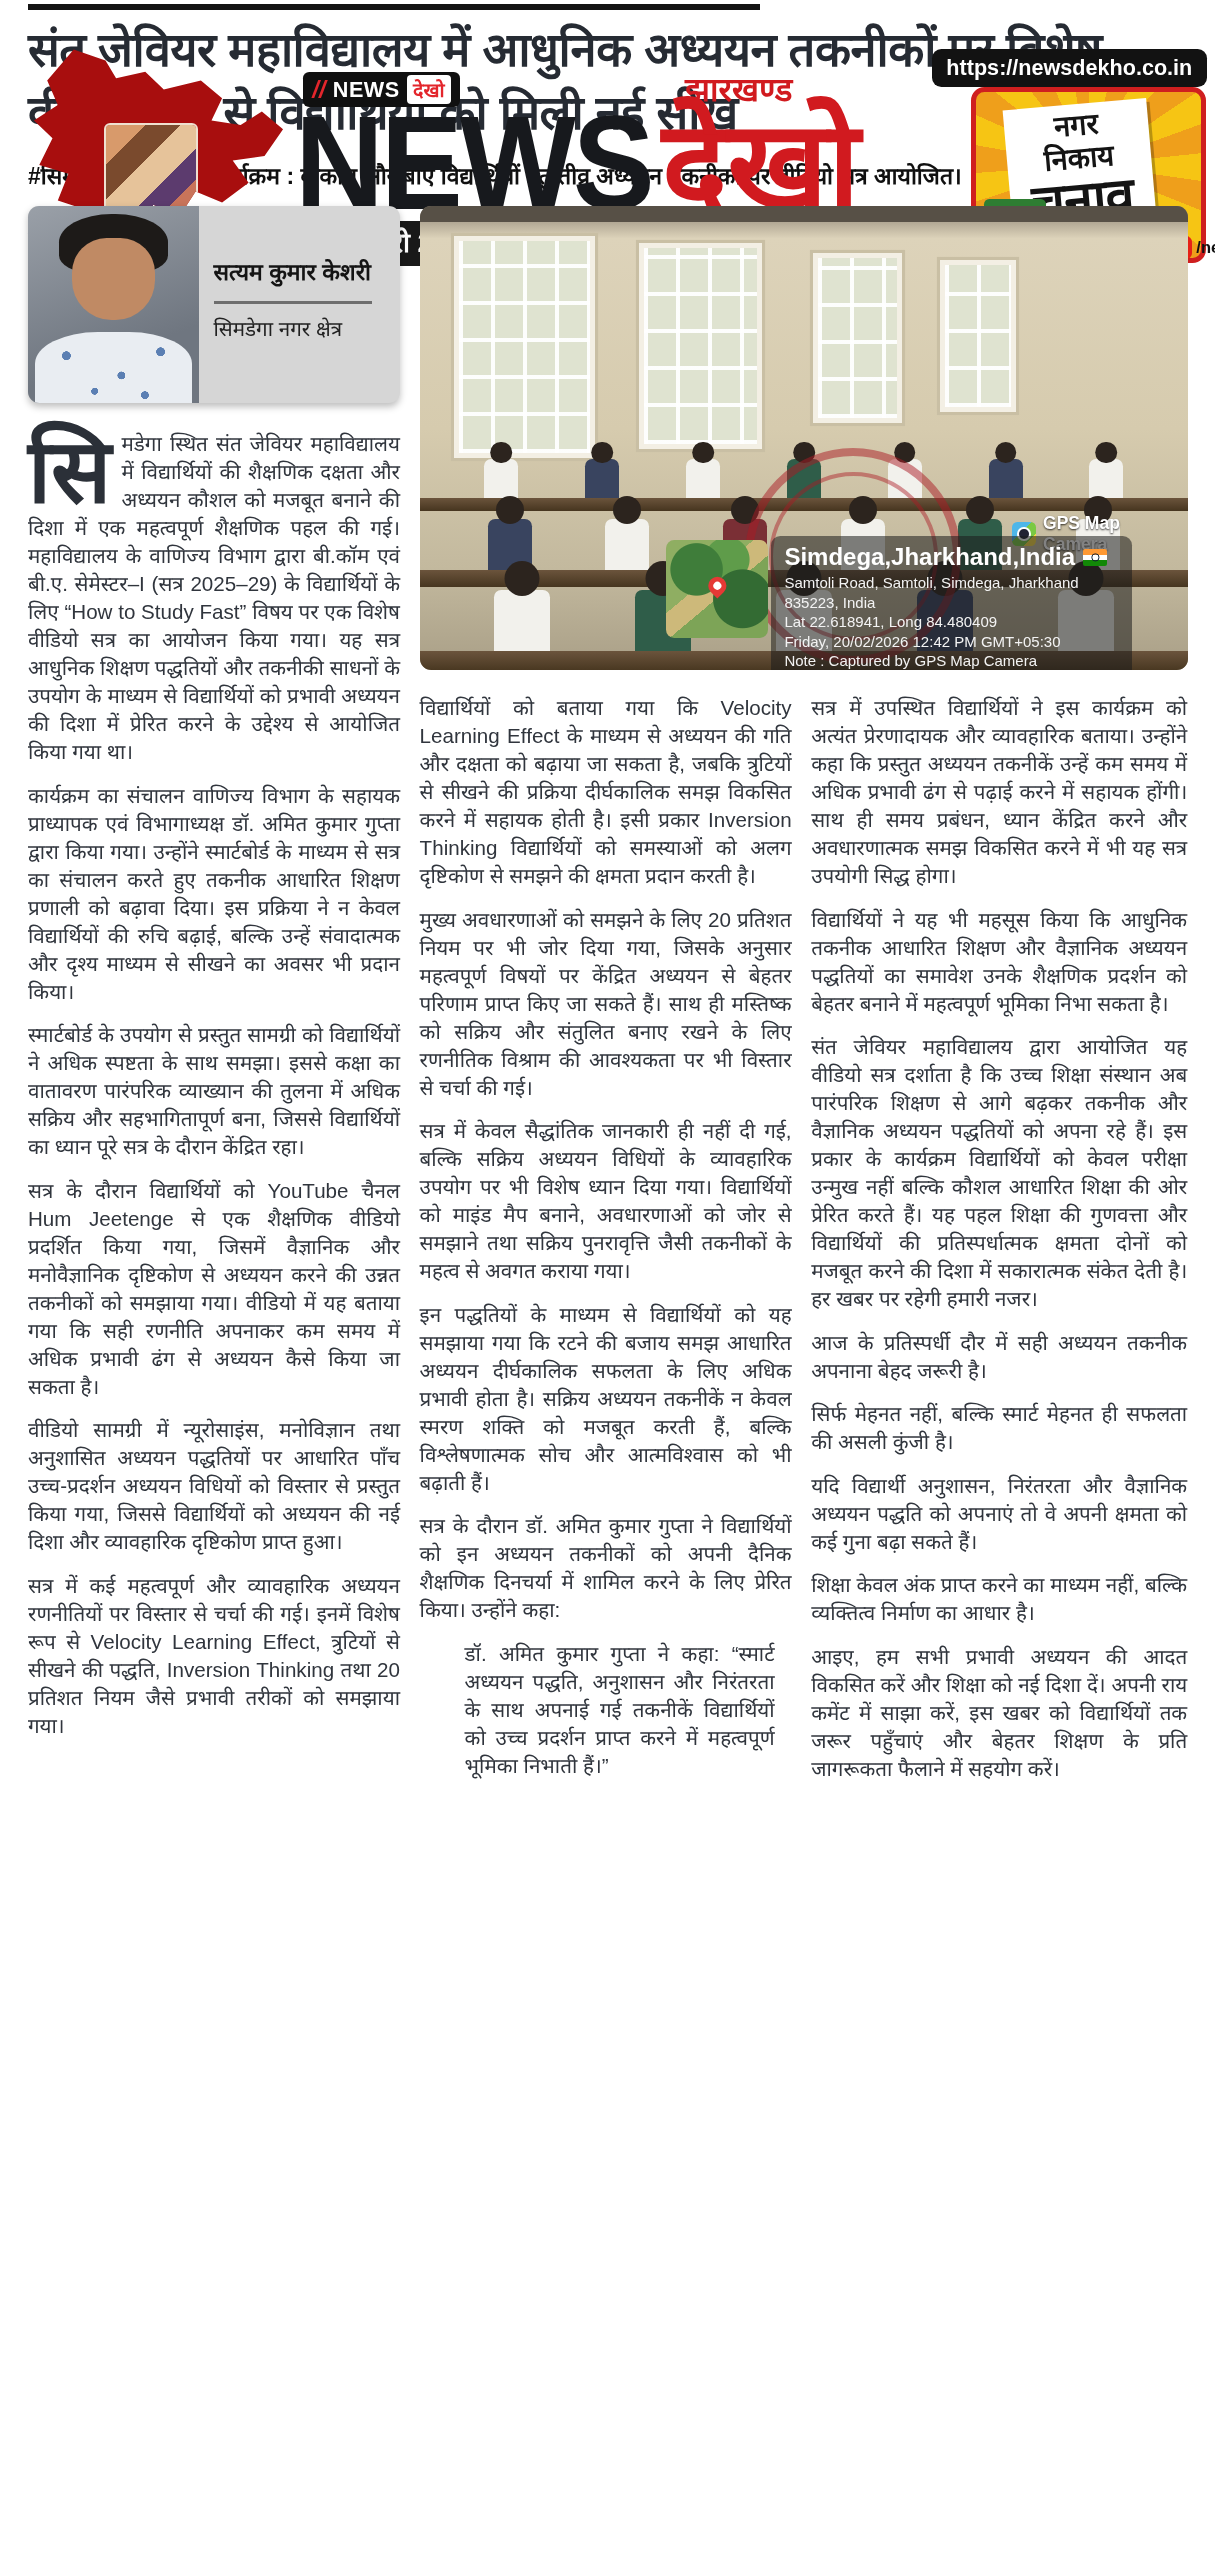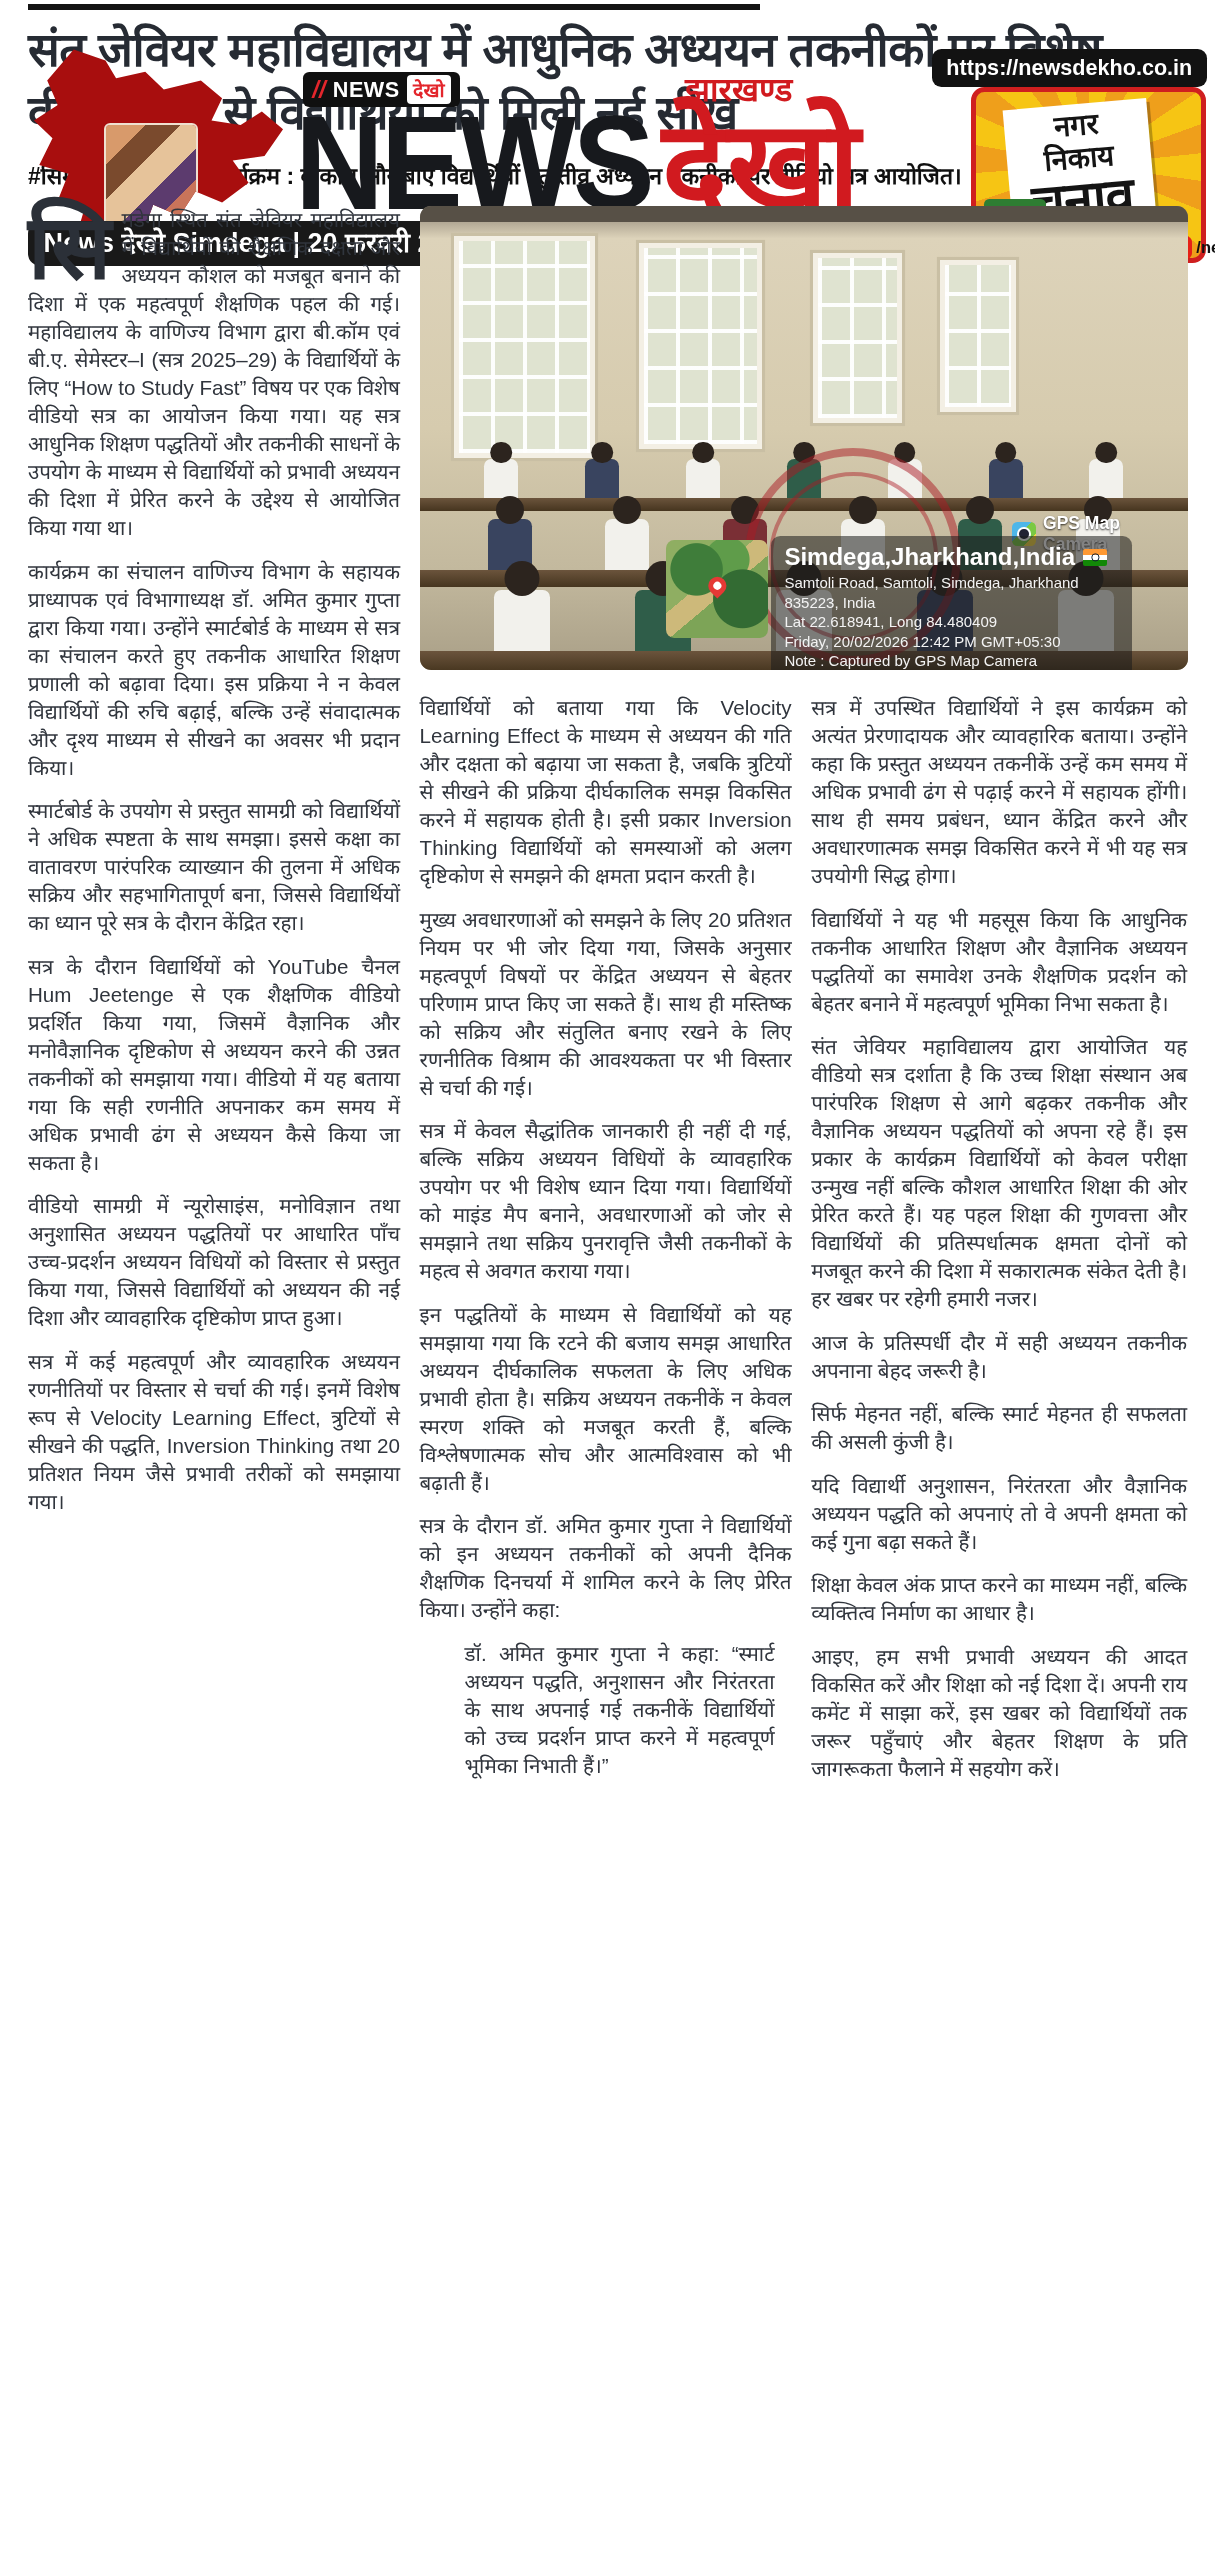--- a/index.html
+++ b/index.html
@@ -165,20 +165,32 @@
 
     </div>
   </div>
 
   <h1 class="headline">संत जेवियर महाविद्यालय में आधुनिक अध्ययन तकनीकों पर विशेष वीडियो सत्र से विद्यार्थियों को मिली नई सीख</h1>
   <div class="subheadline">#सिमडेगा #शैक्षणिक_कार्यक्रम : बीकॉम और बीए विद्यार्थियों हेतु तीव्र अध्ययन तकनीकों पर वीडियो सत्र आयोजित।</div>
 
   <div class="article">
 
     <div class="col col1">
+      <div class="rep-card">
+        <div class="rep-photo">
+          <div class="rep-hair"></div>
+          <div class="rep-face"></div>
+          <div class="rep-shirt"></div>
+        </div>
+        <div class="rep-info">
+          <div class="rep-name">सत्यम कुमार केशरी</div>
+          <div class="rep-rule"></div>
+          <div class="rep-area">सिमडेगा नगर क्षेत्र</div>
+        </div>
+      </div>
       <p class="body-p"><span class="dropcap">सि</span><span>मडेगा स्थित संत जेवियर महाविद्यालय में विद्यार्थियों की शैक्षणिक दक्षता और अध्ययन कौशल को मजबूत बनाने की दिशा में एक महत्वपूर्ण शैक्षणिक पहल की गई। महाविद्यालय के वाणिज्य विभाग द्वारा बी.कॉम एवं बी.ए. सेमेस्टर–I (सत्र 2025–29) के विद्यार्थियों के लिए “How to Study Fast” विषय पर एक विशेष वीडियो सत्र का आयोजन किया गया। यह सत्र आधुनिक शिक्षण पद्धतियों और तकनीकी साधनों के उपयोग के माध्यम से विद्यार्थियों को प्रभावी अध्ययन की दिशा में प्रेरित करने के उद्देश्य से आयोजित किया गया था।</span></p>
       <p class="body-p">कार्यक्रम का संचालन वाणिज्य विभाग के सहायक प्राध्यापक एवं विभागाध्यक्ष डॉ. अमित कुमार गुप्ता द्वारा किया गया। उन्होंने स्मार्टबोर्ड के माध्यम से सत्र का संचालन करते हुए तकनीक आधारित शिक्षण प्रणाली को बढ़ावा दिया। इस प्रक्रिया ने न केवल विद्यार्थियों की रुचि बढ़ाई, बल्कि उन्हें संवादात्मक और दृश्य माध्यम से सीखने का अवसर भी प्रदान किया।</p>
       <p class="body-p">स्मार्टबोर्ड के उपयोग से प्रस्तुत सामग्री को विद्यार्थियों ने अधिक स्पष्टता के साथ समझा। इससे कक्षा का वातावरण पारंपरिक व्याख्यान की तुलना में अधिक सक्रिय और सहभागितापूर्ण बना, जिससे विद्यार्थियों का ध्यान पूरे सत्र के दौरान केंद्रित रहा।</p>
       <p class="body-p">सत्र के दौरान विद्यार्थियों को YouTube चैनल Hum Jeetenge से एक शैक्षणिक वीडियो प्रदर्शित किया गया, जिसमें वैज्ञानिक और मनोवैज्ञानिक दृष्टिकोण से अध्ययन करने की उन्नत तकनीकों को समझाया गया। वीडियो में यह बताया गया कि सही रणनीति अपनाकर कम समय में अधिक प्रभावी ढंग से अध्ययन कैसे किया जा सकता है।</p>
       <p class="body-p">वीडियो सामग्री में न्यूरोसाइंस, मनोविज्ञान तथा अनुशासित अध्ययन पद्धतियों पर आधारित पाँच उच्च-प्रदर्शन अध्ययन विधियों को विस्तार से प्रस्तुत किया गया, जिससे विद्यार्थियों को अध्ययन की नई दिशा और व्यावहारिक दृष्टिकोण प्राप्त हुआ।</p>
       <p class="body-p">सत्र में कई महत्वपूर्ण और व्यावहारिक अध्ययन रणनीतियों पर विस्तार से चर्चा की गई। इनमें विशेष रूप से Velocity Learning Effect, त्रुटियों से सीखने की पद्धति, Inversion Thinking तथा 20 प्रतिशत नियम जैसे प्रभावी तरीकों को समझाया गया।</p>
     </div>
 
     <div class="col col2">
       <p class="body-p">विद्यार्थियों को बताया गया कि Velocity Learning Effect के माध्यम से अध्ययन की गति और दक्षता को बढ़ाया जा सकता है, जबकि त्रुटियों से सीखने की प्रक्रिया दीर्घकालिक समझ विकसित करने में सहायक होती है। इसी प्रकार Inversion Thinking विद्यार्थियों को समस्याओं को अलग दृष्टिकोण से समझने की क्षमता प्रदान करती है।</p>

